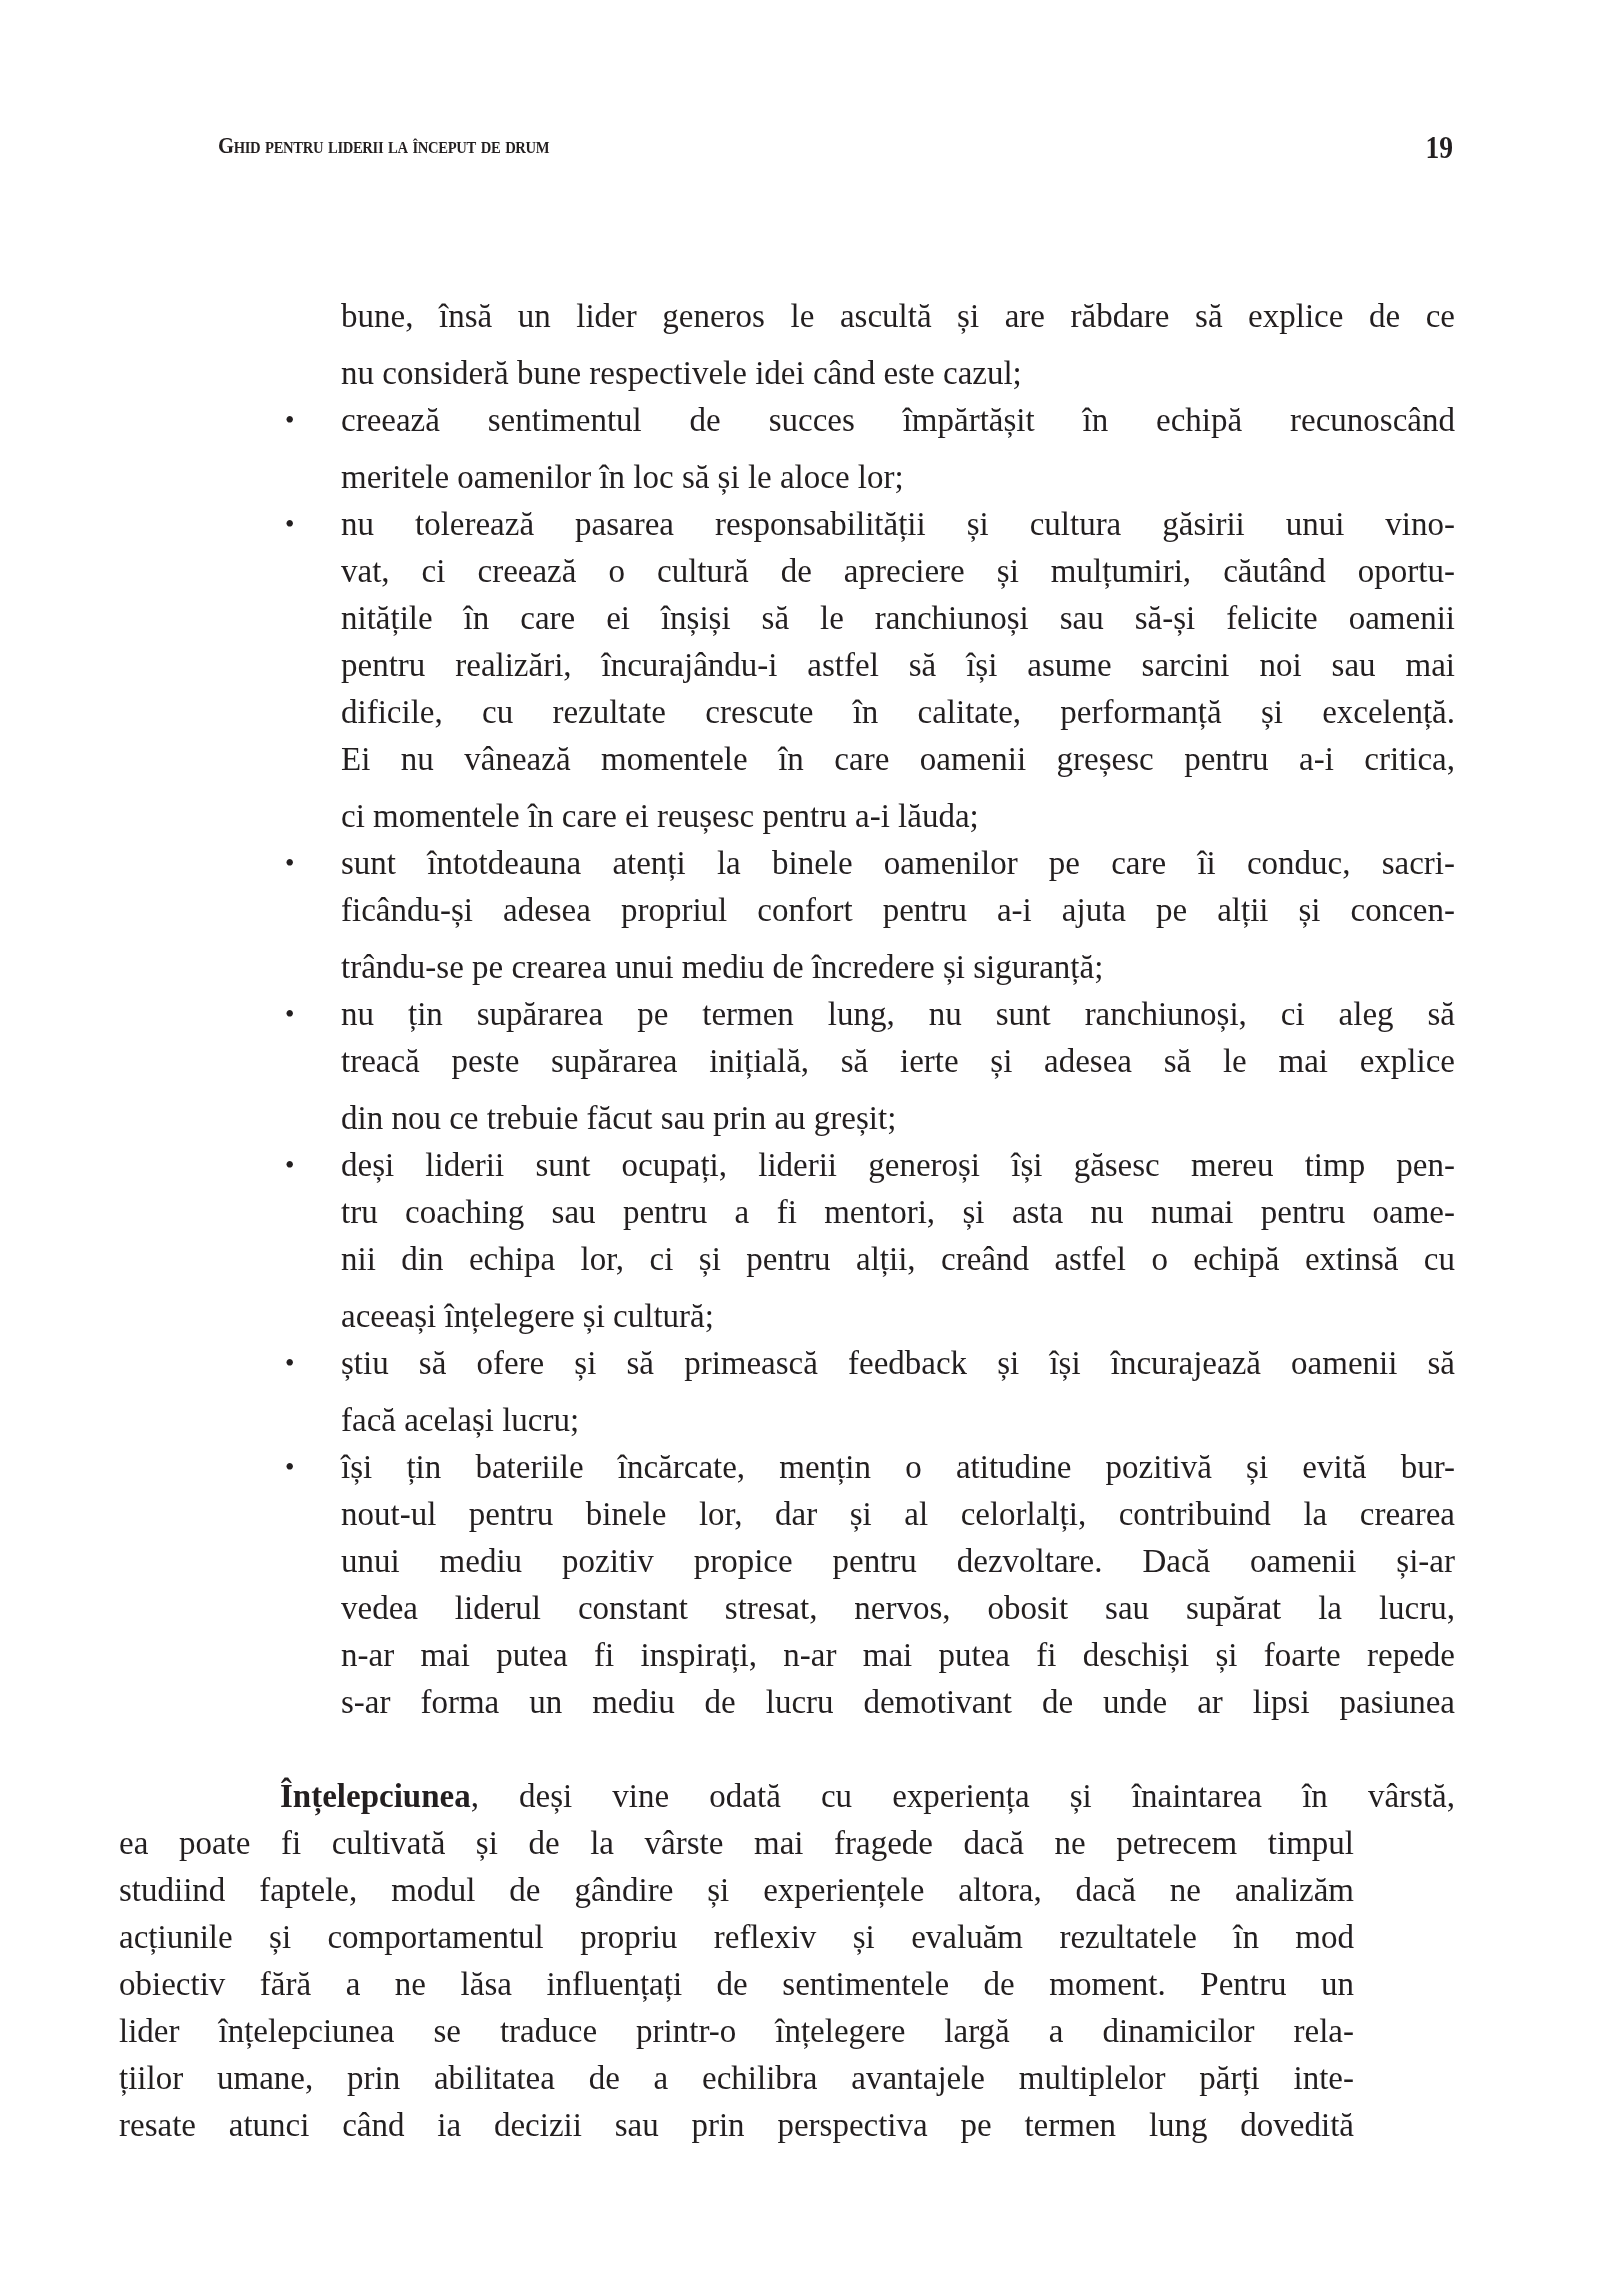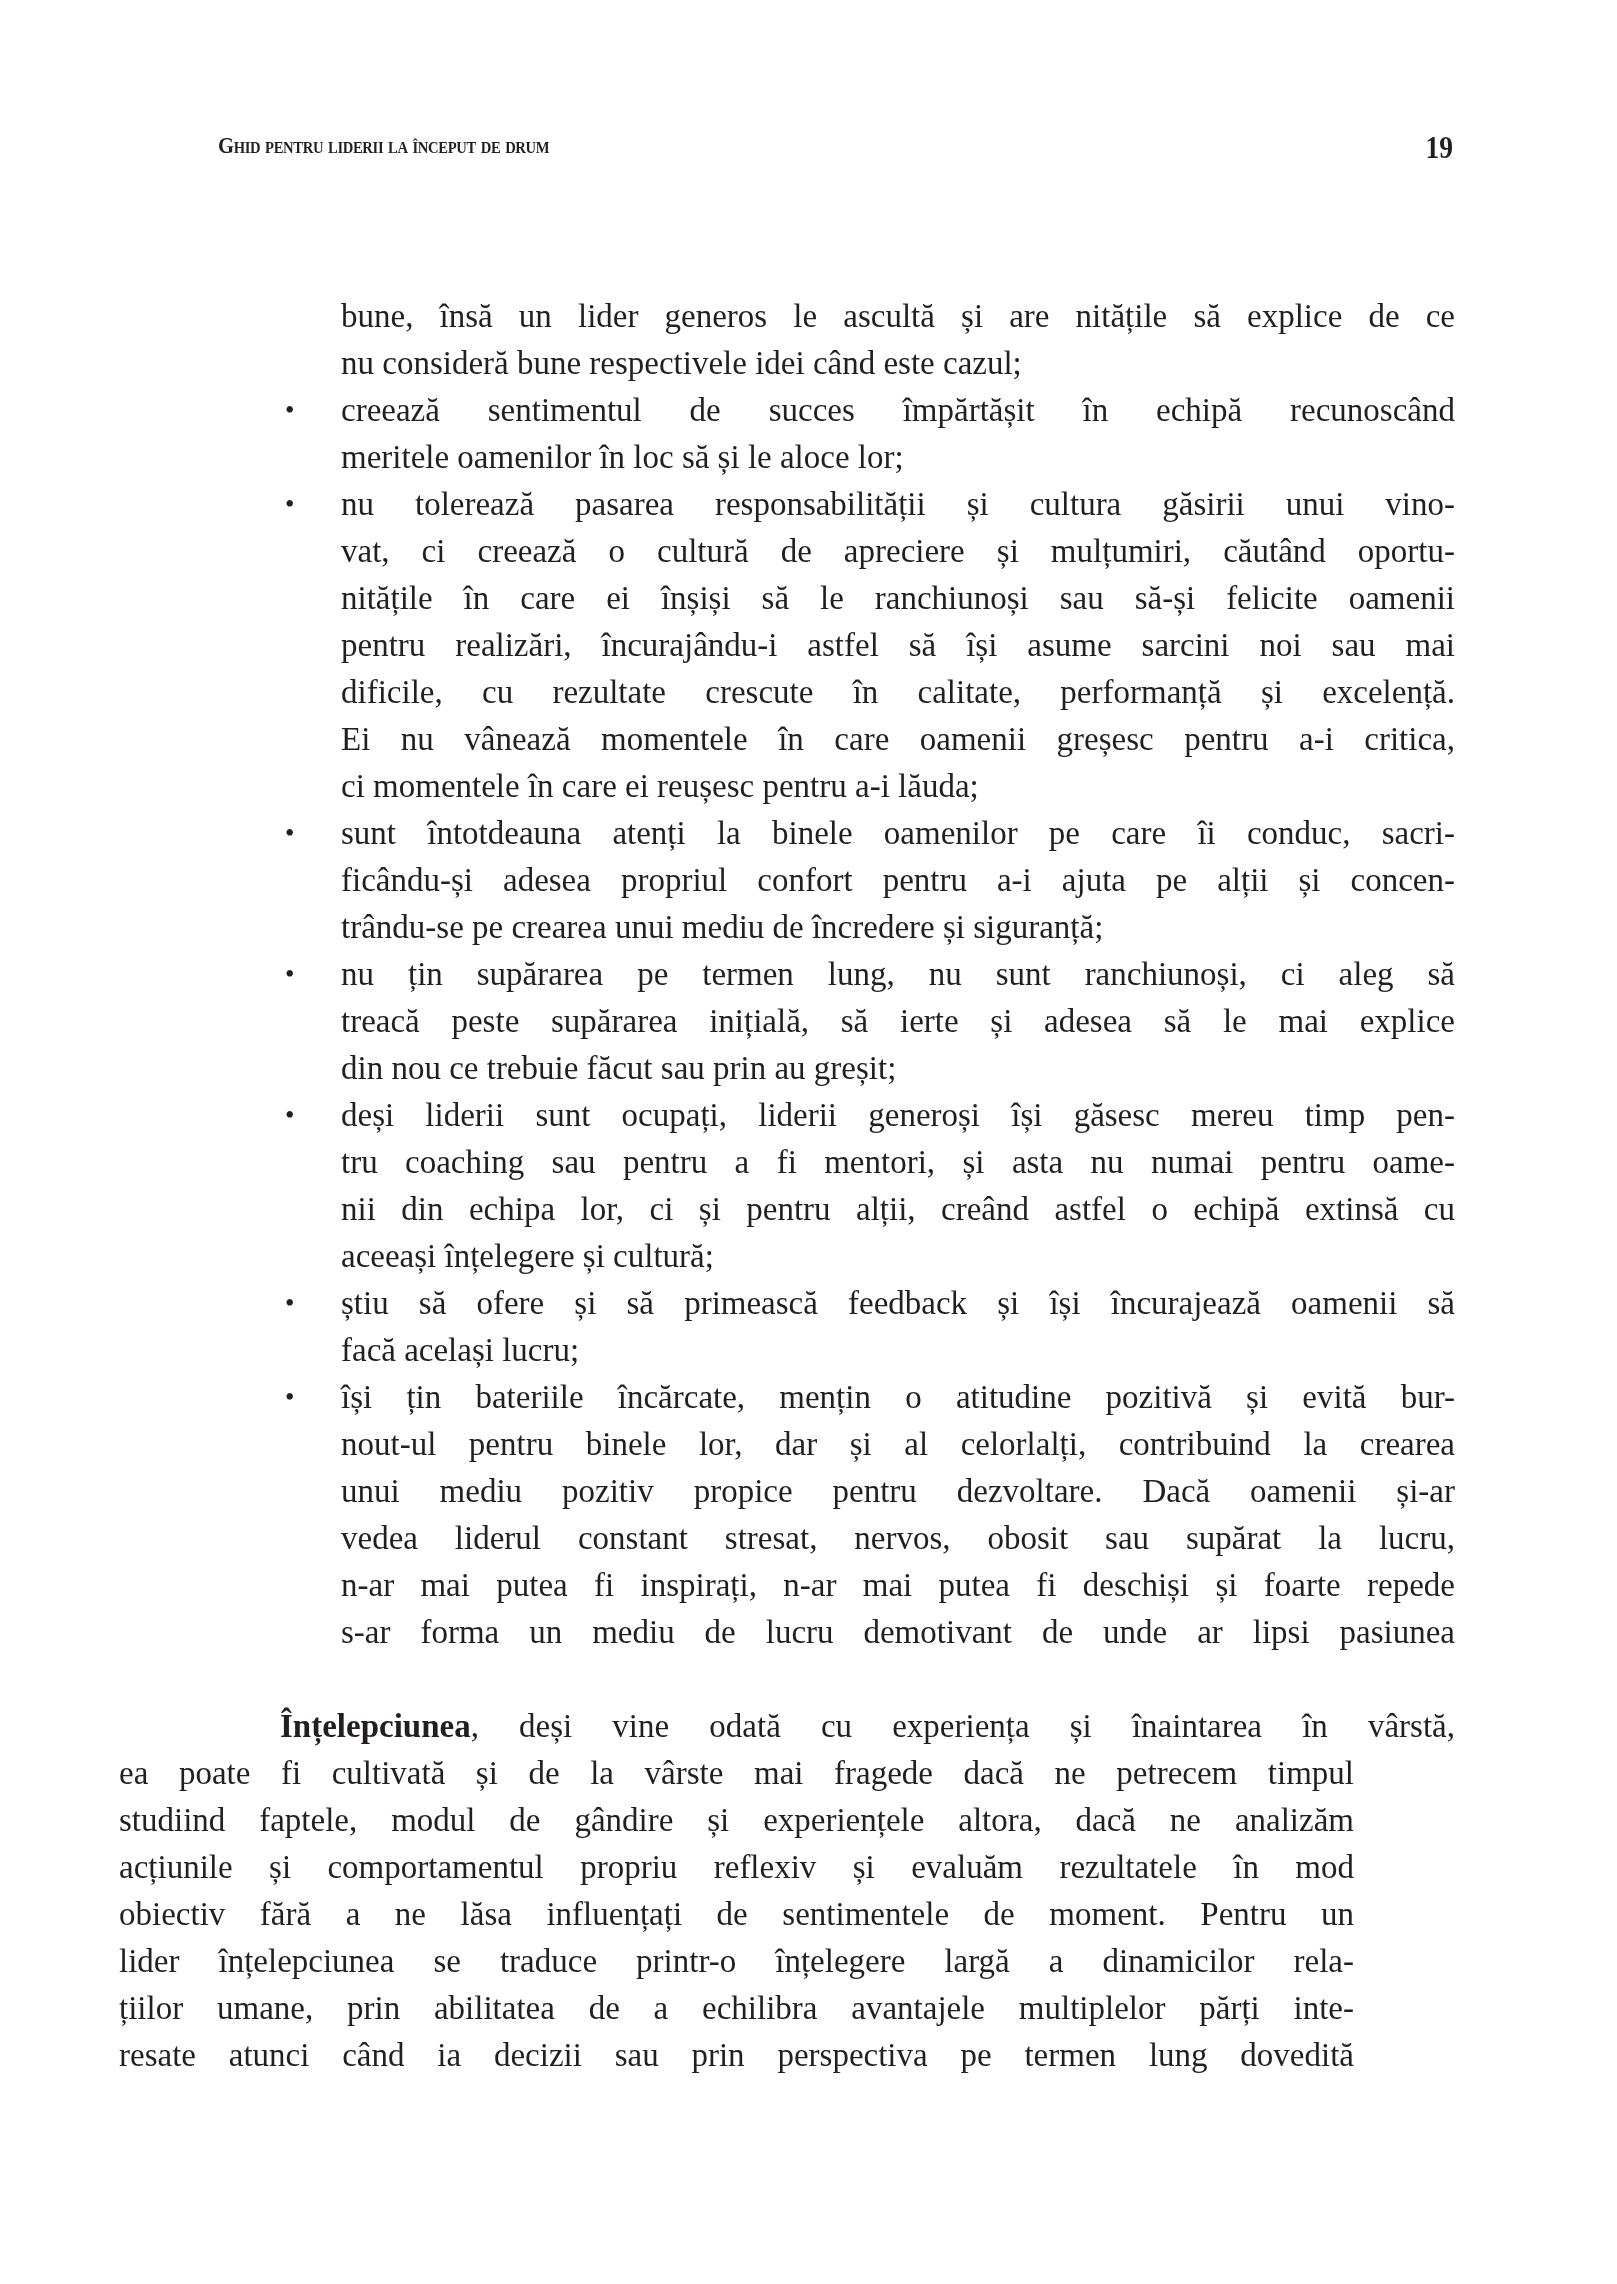--- a/index.html
+++ b/index.html
@@ -18,41 +18,41 @@
     font-size: 32px; transform: scaleX(0.86); transform-origin: right top;
   }
   .flow {
     position: absolute; left: 0; top: 293px; width: 1618px;
     font-family: "Liberation Serif", serif; font-size: 33px; line-height: 47px;
   }
   .line {
     height: 47px; white-space: nowrap; text-align: justify; text-align-last: justify;
     overflow: visible; position: relative;
   }
-  .line.last { text-align-last: left; }
+  .line.last { text-align-last: left; margin-top: 10px; }
   .list-line { margin-left: 341px; width: 1114px; }
   .para-line { margin-left: 119px; width: 1235px; }
   .para-line.first { margin-left: 280px; width: 1175px; }
   .bullet {
     position: absolute; left: -56px; top: 0; font-size: 27px; line-height: 47px;
   }
   .spacer { height: 47px; }
   b { font-weight: bold; }
 </style>
 </head>
 <body>
 
 <div class="running-head">
   <span class="running-title">Ghid pentru liderii la început de drum</span>
   <span class="page-number">19</span>
 </div>
 
 <div class="flow">
   <div id="bullet-list">
-      <div class="line list-line"><span>bune, însă un lider generos le ascultă și are nitățile să explice de ce</span></div>
+      <div class="line list-line"><span>bune, însă un lider generos le ascultă și are răbdare să explice de ce</span></div>
       <div class="line list-line last"><span>nu consideră bune respectivele idei când este cazul;</span></div>
       <div class="line list-line"><span class="bullet">•</span><span>creează sentimentul de succes împărtășit în echipă recunoscând</span></div>
       <div class="line list-line last"><span>meritele oamenilor în loc să și le aloce lor;</span></div>
       <div class="line list-line"><span class="bullet">•</span><span>nu tolerează pasarea responsabilității și cultura găsirii unui vino-</span></div>
       <div class="line list-line"><span>vat, ci creează o cultură de apreciere și mulțumiri, căutând oportu-</span></div>
       <div class="line list-line"><span>nitățile în care ei înșiși să le ranchiunoși sau să-și felicite oamenii</span></div>
       <div class="line list-line"><span>pentru realizări, încurajându-i astfel să își asume sarcini noi sau mai</span></div>
       <div class="line list-line"><span>dificile, cu rezultate crescute în calitate, performanță și excelență.</span></div>
       <div class="line list-line"><span>Ei nu vânează momentele în care oamenii greșesc pentru a-i critica,</span></div>
       <div class="line list-line last"><span>ci momentele în care ei reușesc pentru a-i lăuda;</span></div>

